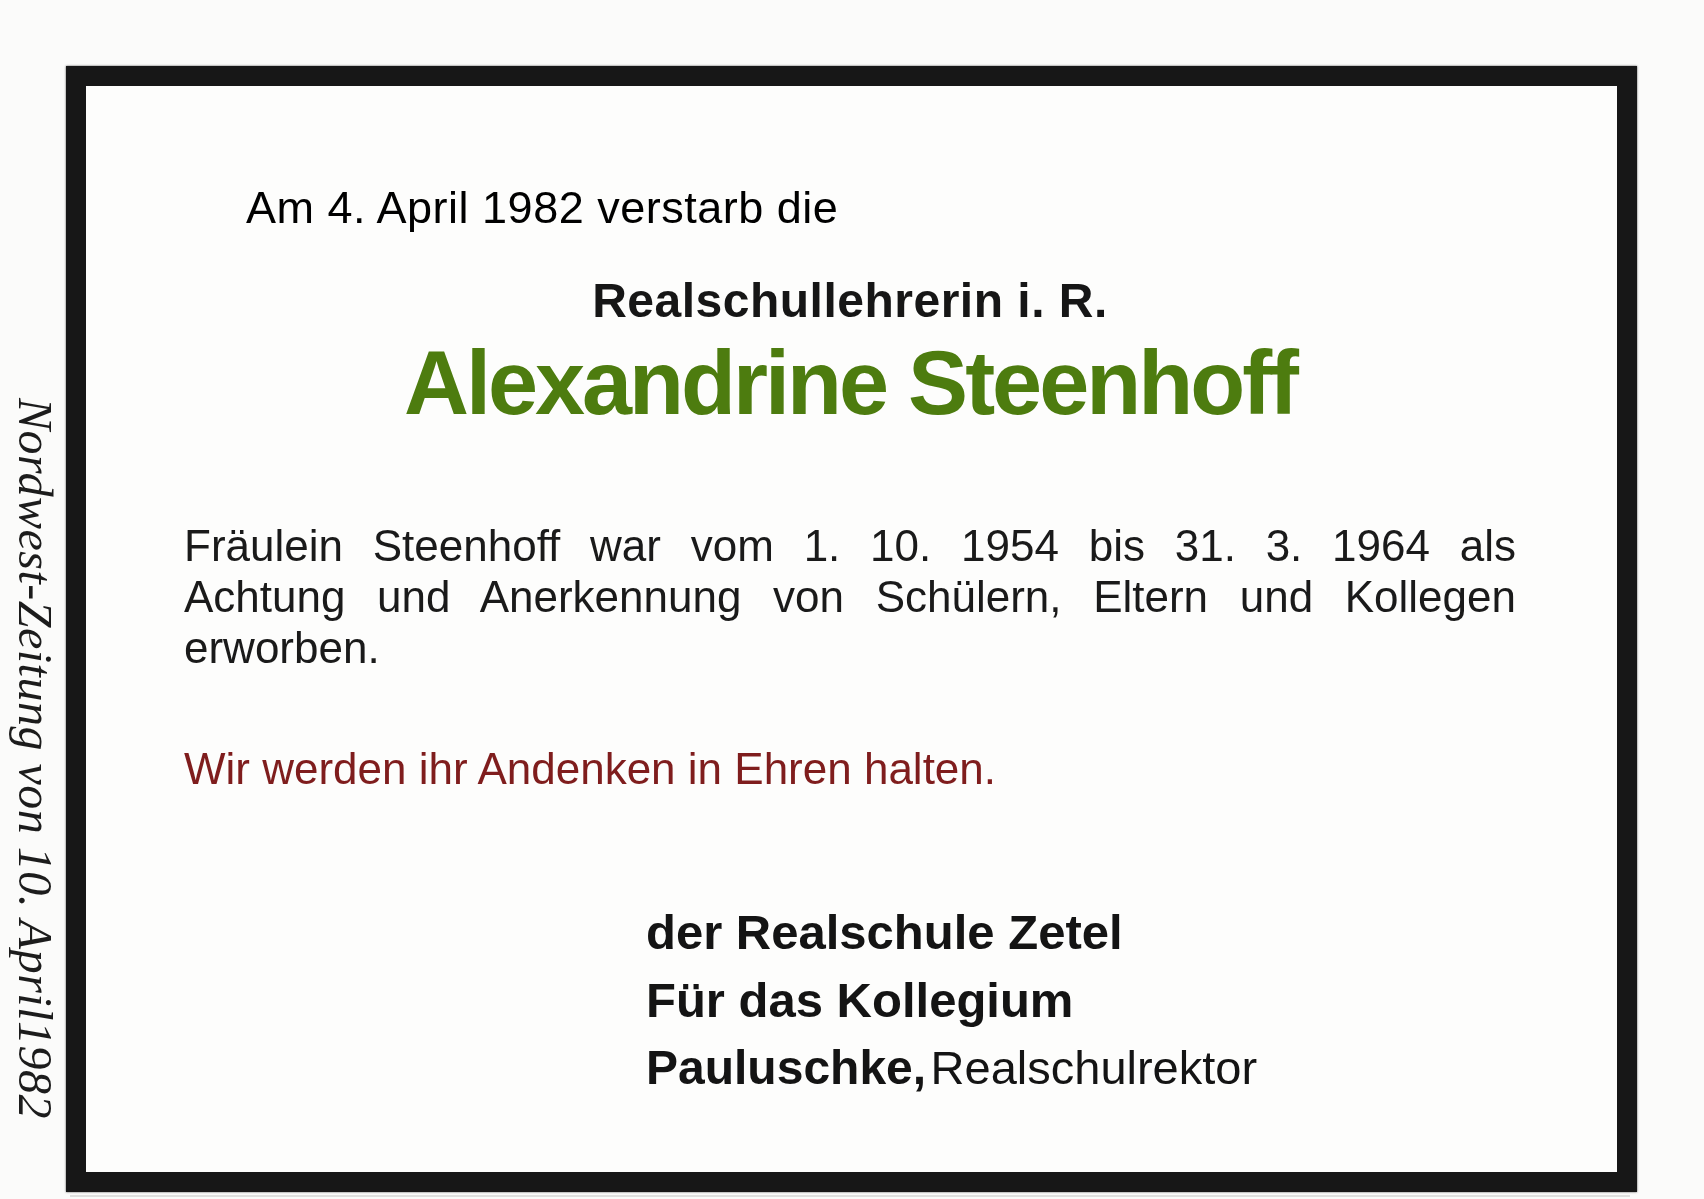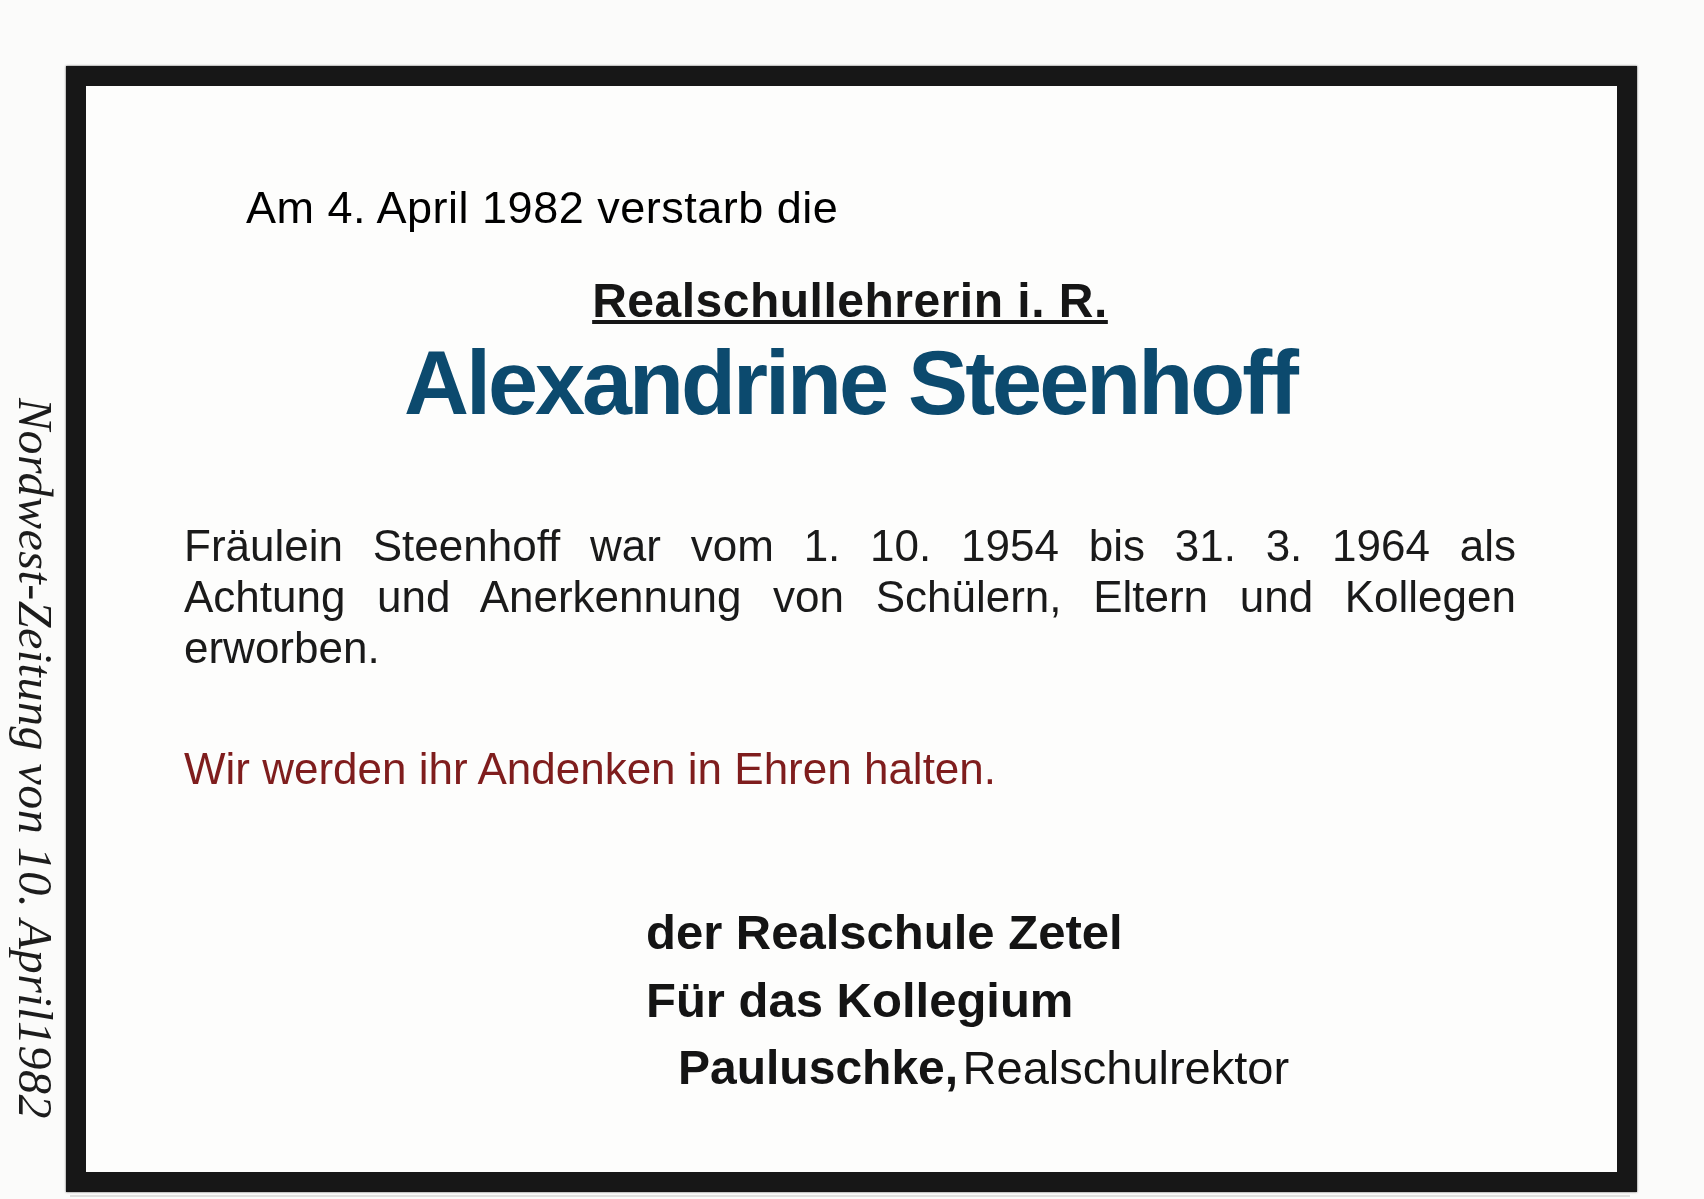--- a/index.html
+++ b/index.html
@@ -19,42 +19,42 @@
     position:absolute;left:70px;top:1195px;width:1560px;height:2px;
     background:#c9c9c6;opacity:.55;
   }
   
   .intro{
     position:absolute;left:200px;top:183px;width:1332px;
     font-size:45px;line-height:50px;letter-spacing:.5px;color:#000000;margin-left:46px;
   }
   .subtitle{
     position:absolute;left:184px;top:274px;width:1332px;text-align:center;
-    font-size:48px;font-weight:700;line-height:54px;letter-spacing:.5px;color:#161616;text-decoration:underline;
+    font-size:48px;font-weight:700;line-height:54px;letter-spacing:.5px;color:#161616;
   }
   .deceased-name{
     position:absolute;left:184px;top:330px;width:1332px;text-align:center;
-    font-size:90px;font-weight:700;line-height:106px;letter-spacing:-3px;color:#0c4a6e;
+    font-size:90px;font-weight:700;line-height:106px;letter-spacing:-3px;color:#4d7c0f;
   }
   .body-par{
     position:absolute;left:184px;top:520px;width:1332px;
     font-size:44px;line-height:51px;color:#1a1a1a;word-spacing:-1px;
   }
   .body-par .jline{
     text-align:justify;text-align-last:justify;
   }
   .remembrance{
     position:absolute;left:184px;top:744px;width:1332px;
     font-size:44px;line-height:50px;color:#7f1d1d;
   }
   .signature{
     position:absolute;left:646px;top:898px;line-height:68px;color:#141414;
   }
   .sig-bold{font-size:49px;font-weight:700;display:block;}
-  .sig-last{display:block;margin-left:32px;}
+  .sig-last{display:block;}
   .sig-name{font-size:48px;font-weight:700;}
   .sig-role{font-size:47px;font-weight:400;}
   
   .source-caption{
     position:absolute;left:64px;top:398px;
     transform:rotate(90deg);transform-origin:0 0;
     white-space:nowrap;
     font-family:"Liberation Serif",serif;font-style:italic;
     font-size:48px;line-height:58px;color:#1c1c1c;letter-spacing:.5px;
   }

